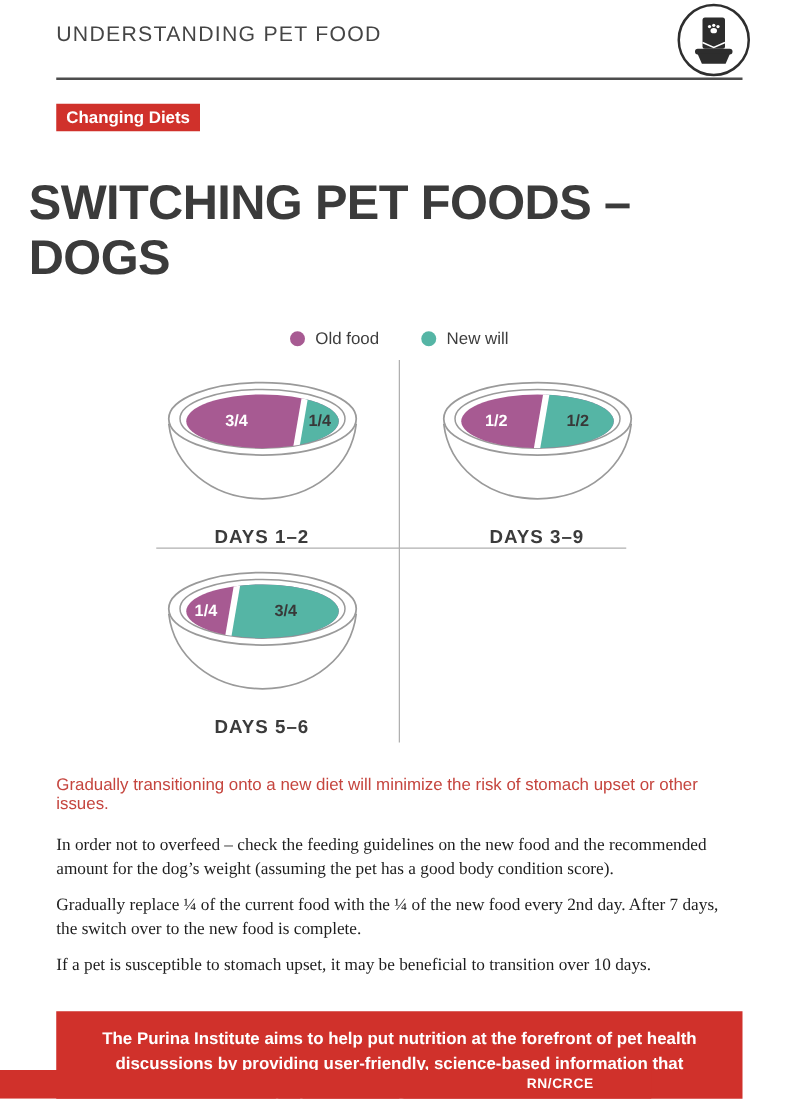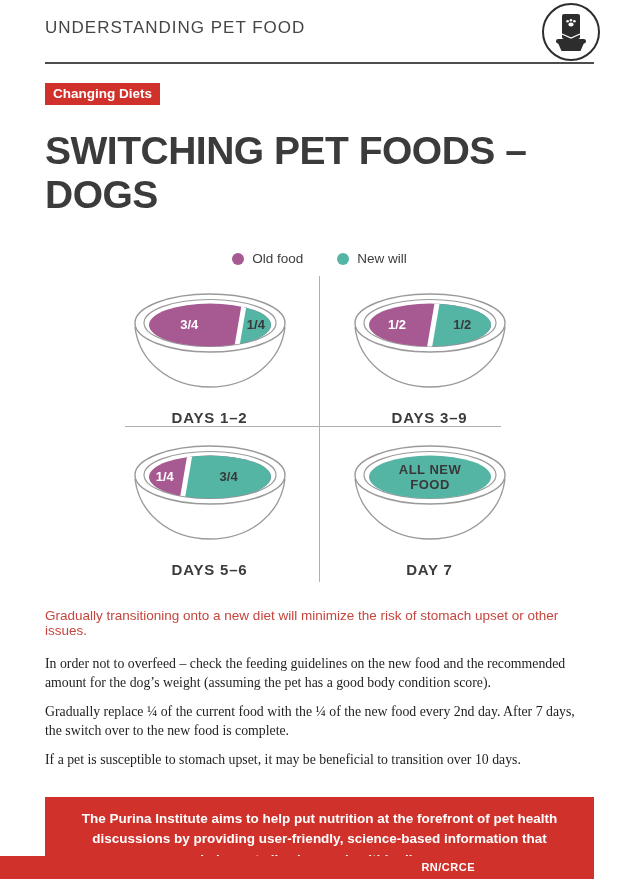--- a/index.html
+++ b/index.html
@@ -6,23 +6,23 @@
   body{
     width:639px;height:879px;position:relative;overflow:hidden;background:#ffffff;
     font-family:"Liberation Sans",sans-serif;
     --red:#d0312b; --old:#a75a92; --new:#55b5a5; --callout:#c5453e;
   }
   .top{position:relative;margin:0 45px;height:62px;border-bottom:2px solid #4d4d4d;}
   .header-title{position:absolute;left:0;top:18px;margin:0;font-size:17px;font-weight:400;
     letter-spacing:1px;color:#454545;}
   .icon-circle{position:absolute;right:-6px;top:3px;width:54px;height:54px;border:2px solid #2e2e2e;
     border-radius:50%;display:flex;align-items:center;justify-content:center;background:#fff;}
-  .badge{display:inline-block;margin:19px 0 0 45px;background:var(--red);color:#fff;
+  .badge{display:inline-block;margin:19px 0 12px 45px;background:var(--red);color:#fff;
     font-weight:700;font-size:13.5px;padding:3px 8px 4px;}
-  .page-title{margin:24px 45px 0;font-size:39px;font-weight:800;color:#3b3b3b;letter-spacing:-0.5px;}
+  .page-title{margin:24px 23px 0;font-size:39px;font-weight:800;color:#3b3b3b;letter-spacing:-0.5px;}
   .legend{display:flex;justify-content:center;gap:34px;margin-top:34px;}
   .legend-item{display:flex;align-items:center;gap:8px;font-size:13.5px;color:#3d3d3d;justify-content:flex-end;}
   .dot{width:12px;height:12px;border-radius:50%;}
   .dot-old{background:var(--old);} .dot-new{background:var(--new);}
   .diagram{position:relative;width:440px;height:306px;margin:10px auto 0;}
   .bowl-grid{display:grid;grid-template-columns:220px 220px;grid-template-rows:152px 152px;}
   .cell{display:flex;flex-direction:column;align-items:center;padding-top:9px;}
   .bowl-caption{margin-top:4px;font-size:15px;font-weight:700;letter-spacing:0.8px;color:#3b3b3b;}
   .v-divider{position:absolute;left:219px;top:0;width:1px;height:306px;background:#b0b0b0;}
   .h-divider{position:absolute;top:150px;left:25px;width:376px;height:1px;background:#b0b0b0;}
@@ -127,38 +127,20 @@
       <g clip-path="url(#clip2)">
         <rect x="0" y="0" width="170" height="80" fill="#a75a92"></rect>
         <polygon points="66.19999999999999,10 170,10 170,80 54.19999999999999,80" fill="#55b5a5"></polygon>
         <line x1="66.19999999999999" y1="10" x2="54.19999999999999" y2="80" stroke="#ffffff" stroke-width="5"></line>
       </g>
       <text x="39.739999999999995" y="44" text-anchor="middle" font-family="Liberation Sans, sans-serif" font-size="13" font-weight="bold" fill="#ffffff">1/4</text>
       <text x="103.6" y="44" text-anchor="middle" font-family="Liberation Sans, sans-serif" font-size="13" font-weight="bold" fill="#383838">3/4</text>
     </svg>
     <div class="bowl-caption">DAYS 5–6</div>
       </div>
-      <div class="cell">
-        <svg width="170" height="120" viewBox="0 0 170 120">
-      <defs>
-            <clipPath id="clip3">
-              <ellipse cx="85" cy="40" rx="61" ry="21.5"></ellipse>
-            </clipPath>
-          </defs>
-      <path d="M 10,42 C 14,76 44,102 85,102 C 126,102 156,76 160,42" fill="#ffffff" stroke="#9a9a9a" stroke-width="1.4"></path>
-      <ellipse cx="85" cy="38" rx="75" ry="29" fill="#ffffff" stroke="#9a9a9a" stroke-width="1.4"></ellipse>
-      <ellipse cx="85" cy="38" rx="66" ry="23.5" fill="none" stroke="#9a9a9a" stroke-width="1.2"></ellipse>
-      <g clip-path="url(#clip3)">
-            <rect x="0" y="0" width="170" height="80" fill="#55b5a5"></rect>
-          </g>
-      <text x="85" y="37" text-anchor="middle" font-family="Liberation Sans, sans-serif" font-size="13" font-weight="bold" letter-spacing="0.5" fill="#383838">ALL NEW</text>
-      <text x="85" y="52" text-anchor="middle" font-family="Liberation Sans, sans-serif" font-size="13" font-weight="bold" letter-spacing="0.5" fill="#383838">FOOD</text>
-    </svg>
-    <div class="bowl-caption">DAY 7</div>
-      </div>
     </div>
   <div class="v-divider"></div>
   <div class="h-divider"></div>
 </div>
 
 <div class="callout">Gradually transitioning onto a new diet will minimize the risk of stomach upset or other issues.</div>
 
 <div class="body-copy">
   <p>In order not to overfeed – check the feeding guidelines on the new food and the recommended amount for the dog’s weight (assuming the pet has a good body condition score).</p>
   <p>Gradually replace ¼ of the current food with the ¼ of the new food every 2nd day. After 7 days, the switch over to the new food is complete.</p>

